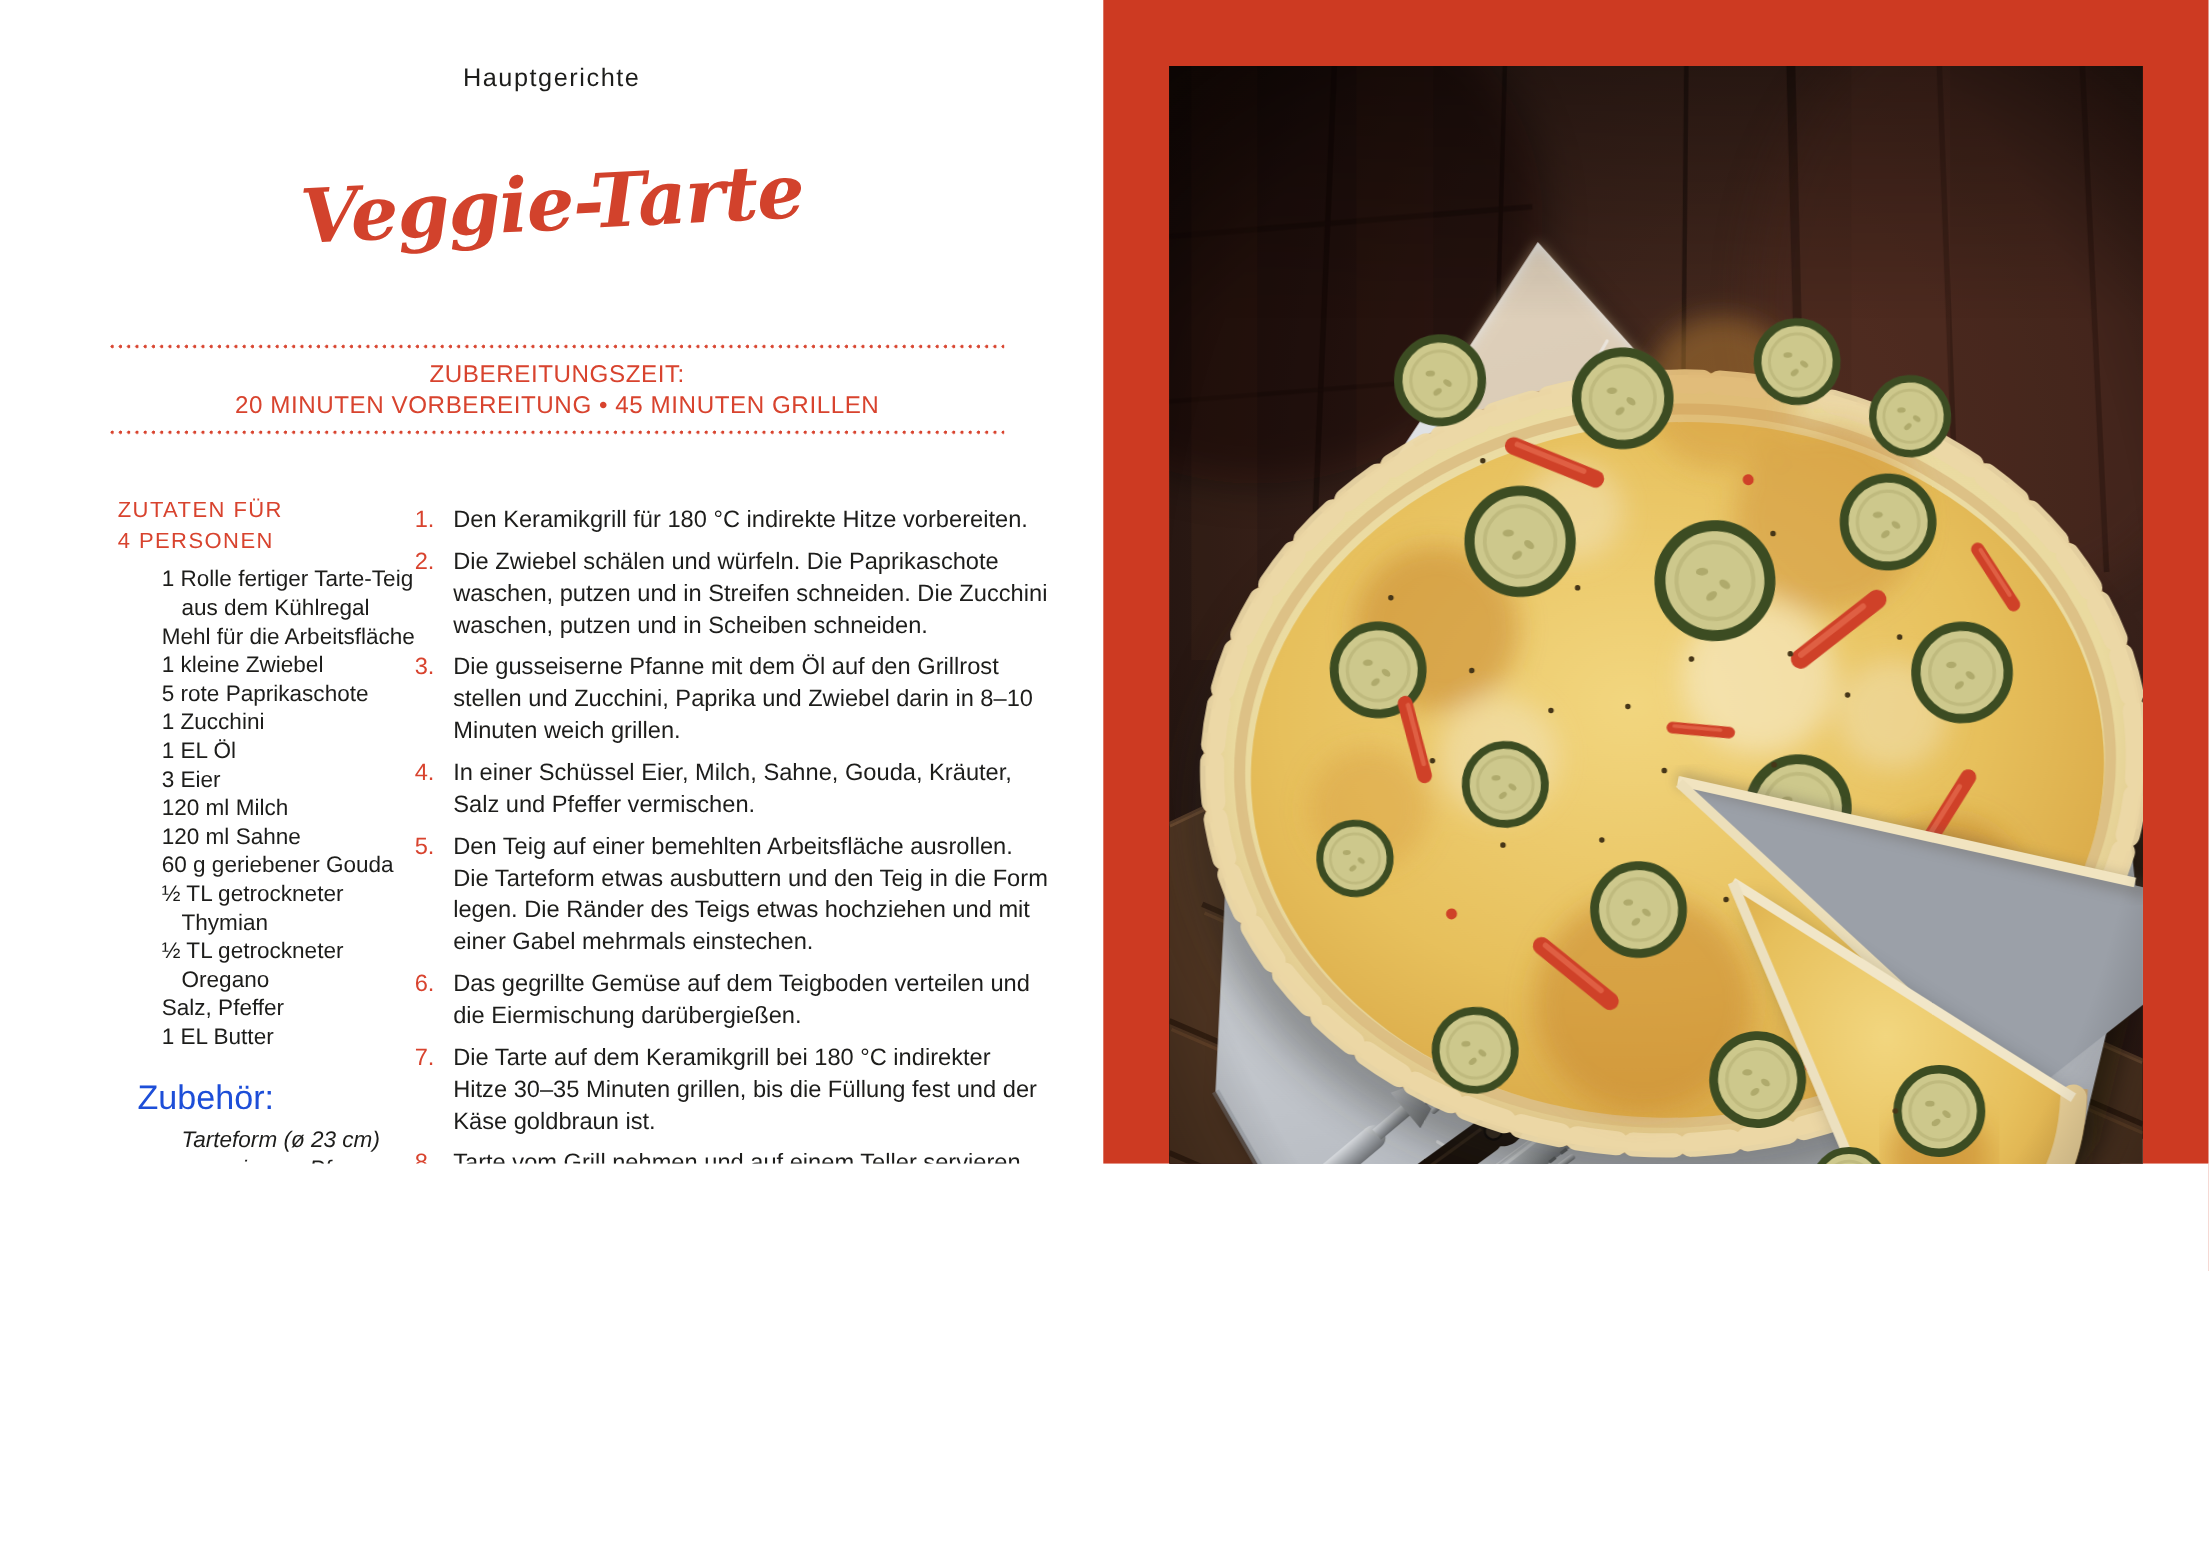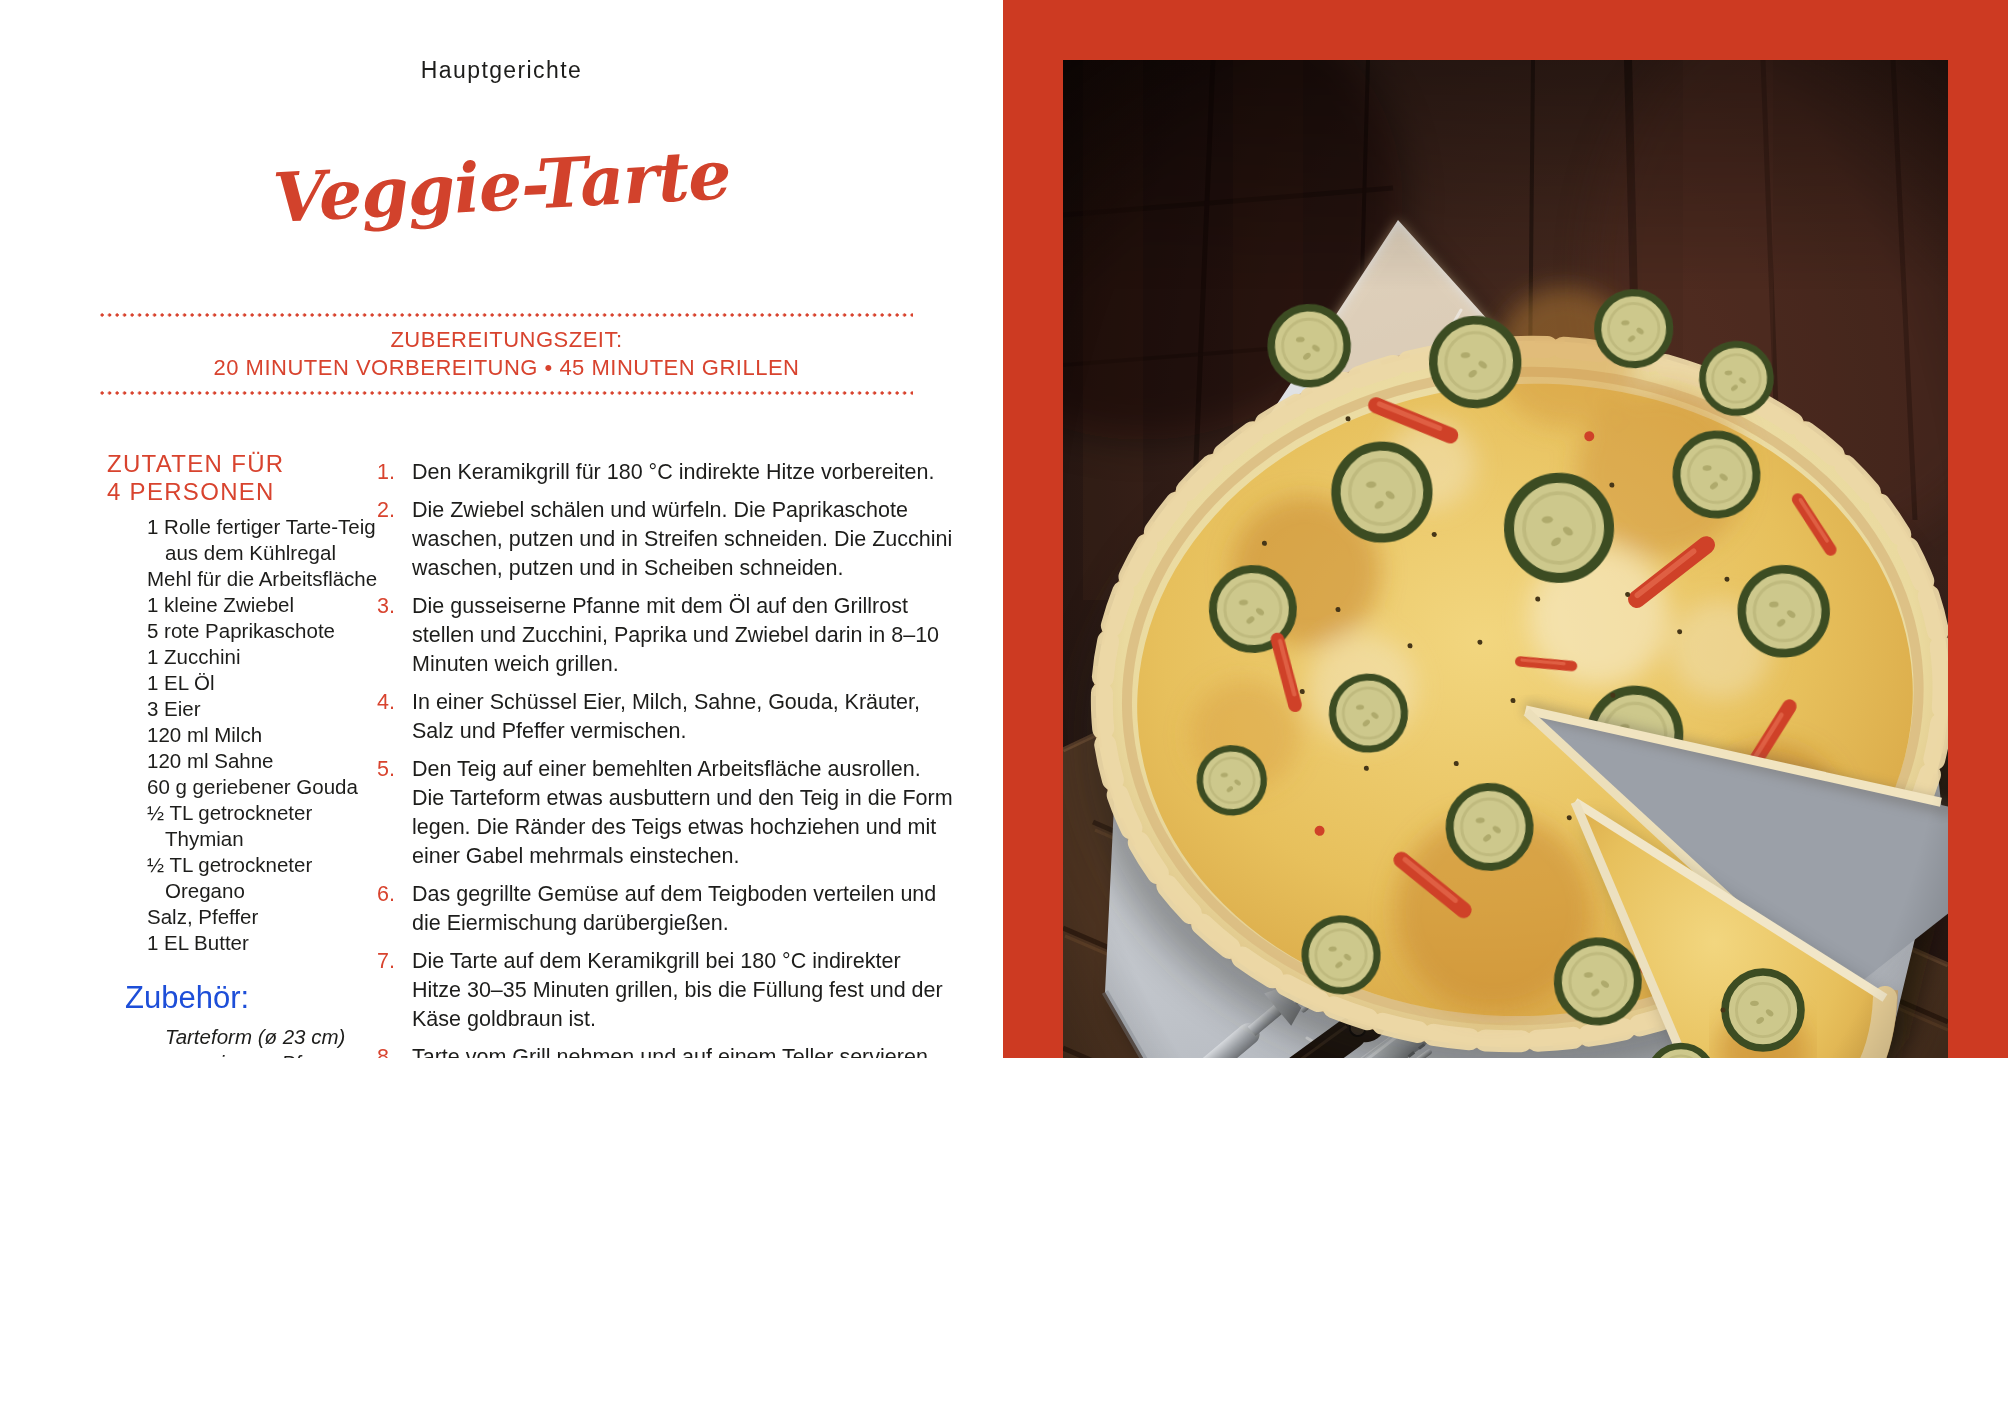--- a/index.html
+++ b/index.html
@@ -16,21 +16,21 @@
             font-size:68px;color:#d2422c;letter-spacing:-1px;}
 
   .prep{position:absolute;top:313px;left:100px;width:813px;text-align:center;
         color:#d8432e;font-size:22px;line-height:28px;letter-spacing:.5px;}
   .dotted{height:4px;background-image:radial-gradient(circle at 2px 2px,#d8432e 1.5px,transparent 1.7px);
           background-size:7.5px 4px;background-repeat:repeat-x;}
   .prep .dotted-top{margin-bottom:9px;}
   .prep .dotted-bottom{margin-top:9px;}
 
   .ingredients{position:absolute;top:450px;left:107px;width:274px;}
-  .ing-heading{color:#d8432e;font-size:24px;line-height:28px;letter-spacing:1.3px;}
+  .ing-heading{color:#d8432e;font-size:20px;line-height:28px;letter-spacing:1.3px;}
   .ingredients ul{list-style:none;margin:8px 0 0;padding:0;font-size:20.5px;line-height:26px;}
   .ingredients li{padding-left:18px;text-indent:-18px;white-space:pre-line;margin-left:40px;}
   .equip-heading{color:#1d4ed8;font-size:31px;margin:24px 0 8px 18px;}
   .equipment ul{list-style:none;margin:0;padding:0 0 0 18px;font-size:20.5px;line-height:26px;font-style:italic;}
 
   .steps{position:absolute;top:458px;left:377px;width:578px;font-size:21.5px;line-height:29px;}
   .steps ol{list-style:none;margin:0;padding:0;}
   .steps li{position:relative;padding-left:35px;margin-bottom:9px;}
   .steps .num{position:absolute;left:0;top:0;color:#d8432e;}
 

